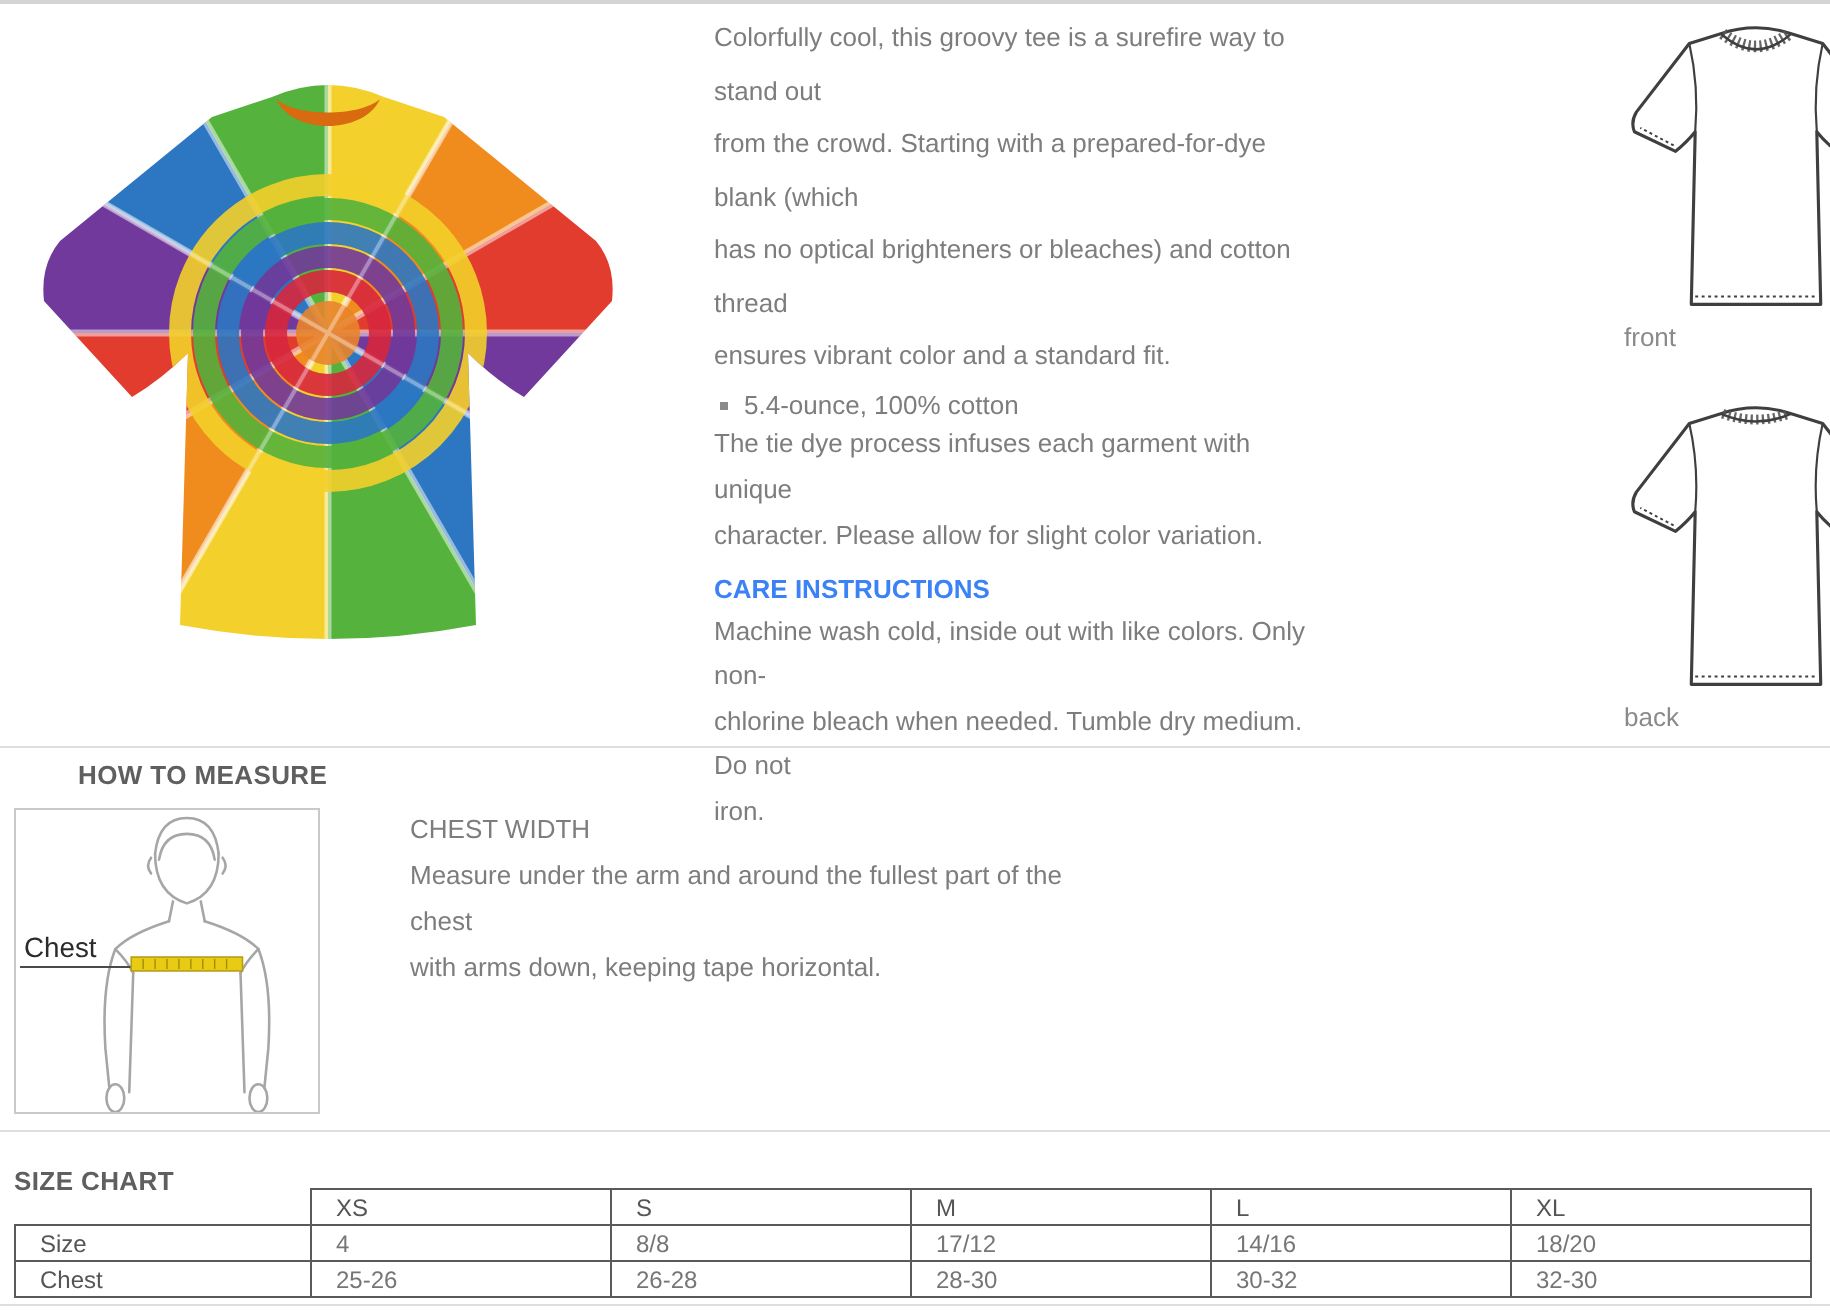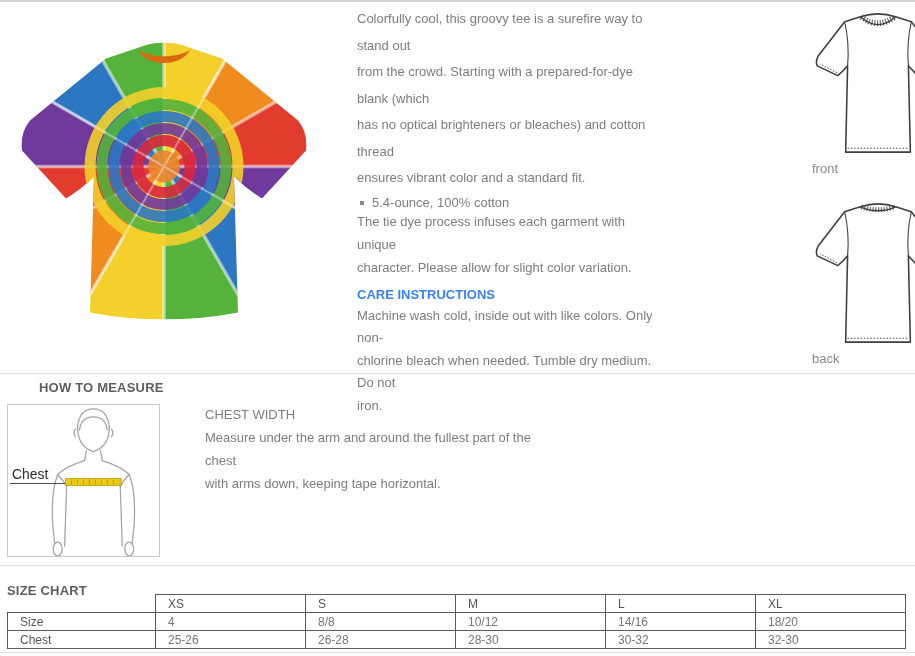--- a/index.html
+++ b/index.html
@@ -237,21 +237,21 @@
         <td class="colhead">XS</td>
         <td class="colhead">S</td>
         <td class="colhead">M</td>
         <td class="colhead">L</td>
         <td class="colhead">XL</td>
       </tr>
       <tr>
         <td class="rowlab">Size</td>
         <td>4</td>
         <td>8/8</td>
-        <td>10/12</td>
+        <td>17/12</td>
         <td>14/16</td>
         <td>18/20</td>
       </tr>
       <tr>
         <td class="rowlab">Chest</td>
         <td>25-26</td>
         <td>26-28</td>
         <td>28-30</td>
         <td>30-32</td>
         <td>32-30</td>

